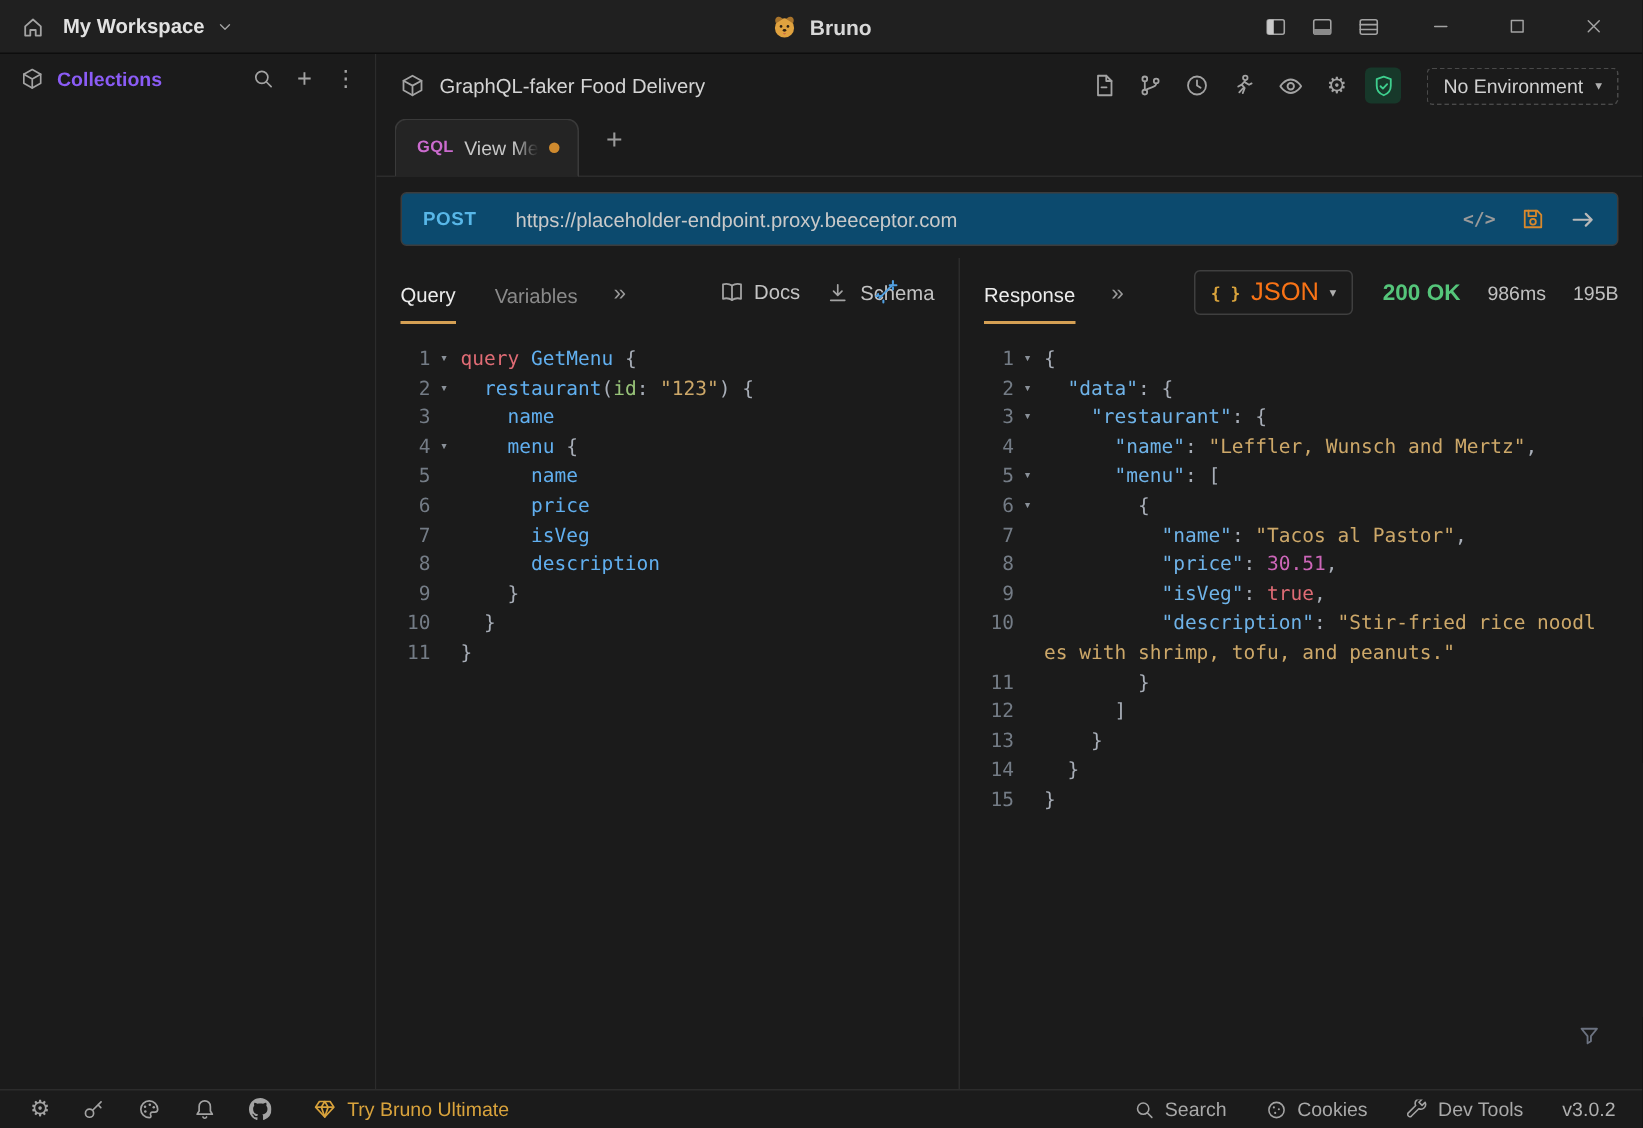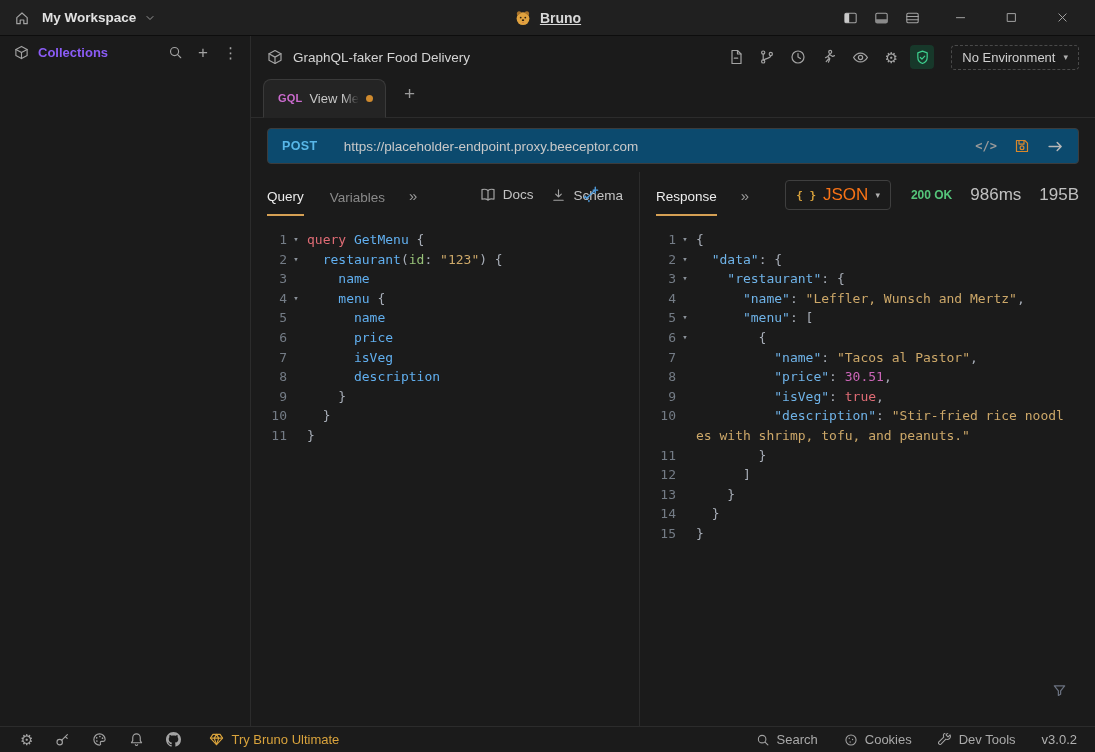--- a/index.html
+++ b/index.html
@@ -14,21 +14,21 @@
   svg{display:block;}
   .ic{stroke:#a3a3a3;fill:none;stroke-width:1.2;stroke-linecap:round;stroke-linejoin:round;}
   .app{width:1095px;height:752px;display:flex;flex-direction:column;}
 
   
   .titlebar{height:36px;background:#202020;border-bottom:1px solid #0d0d0d;display:flex;align-items:center;padding:0 14px;position:relative;flex:0 0 auto;}
   .tb-left{display:flex;align-items:center;gap:12px;}
   .workspace{display:flex;align-items:center;gap:8px;cursor:pointer;}
   .workspace-label{font-size:13.5px;font-weight:600;color:#e2e2e2;}
   .tb-center{position:absolute;left:0;right:0;display:flex;justify-content:center;align-items:center;gap:8px;pointer-events:none;}
-  .app-title{font-size:14px;font-weight:700;color:#d8d8d8;text-decoration:underline;}
+  .app-title{font-size:14px;font-weight:700;color:#d8d8d8;}
   .tb-right{margin-left:auto;display:flex;align-items:center;}
   .panel-btn{padding:4px 8px;cursor:pointer;}
   .win-btn{padding:4px 12px;margin-left:14px;cursor:pointer;}
 
   
   .body-row{flex:1 1 auto;display:flex;min-height:0;}
   .sidebar{width:251px;flex:0 0 auto;border-right:1px solid #2c2c2c;background:#1b1b1b;display:flex;flex-direction:column;}
   .sidebar-header{height:32px;display:flex;align-items:center;padding:0 12px 0 14px;gap:9px;}
   .collections-label{font-size:13px;font-weight:700;color:#8b5cf6;}
   .sidebar-actions{margin-left:auto;display:flex;align-items:center;gap:15px;}
@@ -75,22 +75,22 @@
   .pane-header{height:46px;display:flex;align-items:center;padding:0 16px;flex:0 0 auto;}
   .ptab{font-size:13.5px;cursor:pointer;padding:14px 0 10px;}
   .ptab.active{color:#ececec;border-bottom:2px solid var(--accent);}
   .ptab.inactive{color:#8a8a8a;margin-left:26px;}
   .chev2{margin-left:24px;font-size:15px;color:#9a9a9a;cursor:pointer;}
   .ph-right{margin-left:auto;display:flex;align-items:center;gap:18px;}
   .ph-link{display:flex;align-items:flex-start;gap:7px;color:#c3c3c3;font-size:13.5px;cursor:pointer;}
   .fmt-btn{border:1px solid #3f3f3f;border-radius:4px;padding:4px 10px;display:flex;align-items:center;gap:7px;cursor:pointer;}
   .fmt-braces{font-family:"DejaVu Sans Mono",monospace;font-size:11px;color:var(--upgrade);font-weight:700;}
   .fmt-label{font-size:17px;color:#f97316;}
-  .status-ok{color:var(--ok);font-weight:700;font-size:12px;margin-left:2px;}
-  .status-meta{color:#c0c0c0;font-size:17px;}
+  .status-ok{color:var(--ok);font-weight:700;font-size:15px;margin-left:2px;}
+  .status-meta{color:#c0c0c0;font-size:13px;}
 
   
   .editor{flex:1 1 auto;overflow:hidden;padding:12px 0 0 8px;font-family:"DejaVu Sans Mono",monospace;font-size:13px;line-height:19.6px;cursor:text;position:relative;}
   .code-line{display:flex;white-space:pre;}
   .gutter{width:28px;flex:0 0 auto;text-align:right;color:var(--tk-ln);user-select:none;}
   .fold{width:18px;flex:0 0 auto;text-align:center;font-size:9px;color:#8a9199;line-height:19.6px;cursor:pointer;}
   .code-text{margin-left:2px;}
   .tk-kw{color:var(--tk-kw);} .tk-def{color:var(--tk-def);} .tk-attr{color:var(--tk-attr);}
   .tk-str{color:var(--tk-str);} .tk-num{color:var(--tk-num);} .tk-atom{color:var(--tk-atom);}
   .tk-pun{color:var(--tk-pun);} .tk-key{color:var(--tk-key);}

